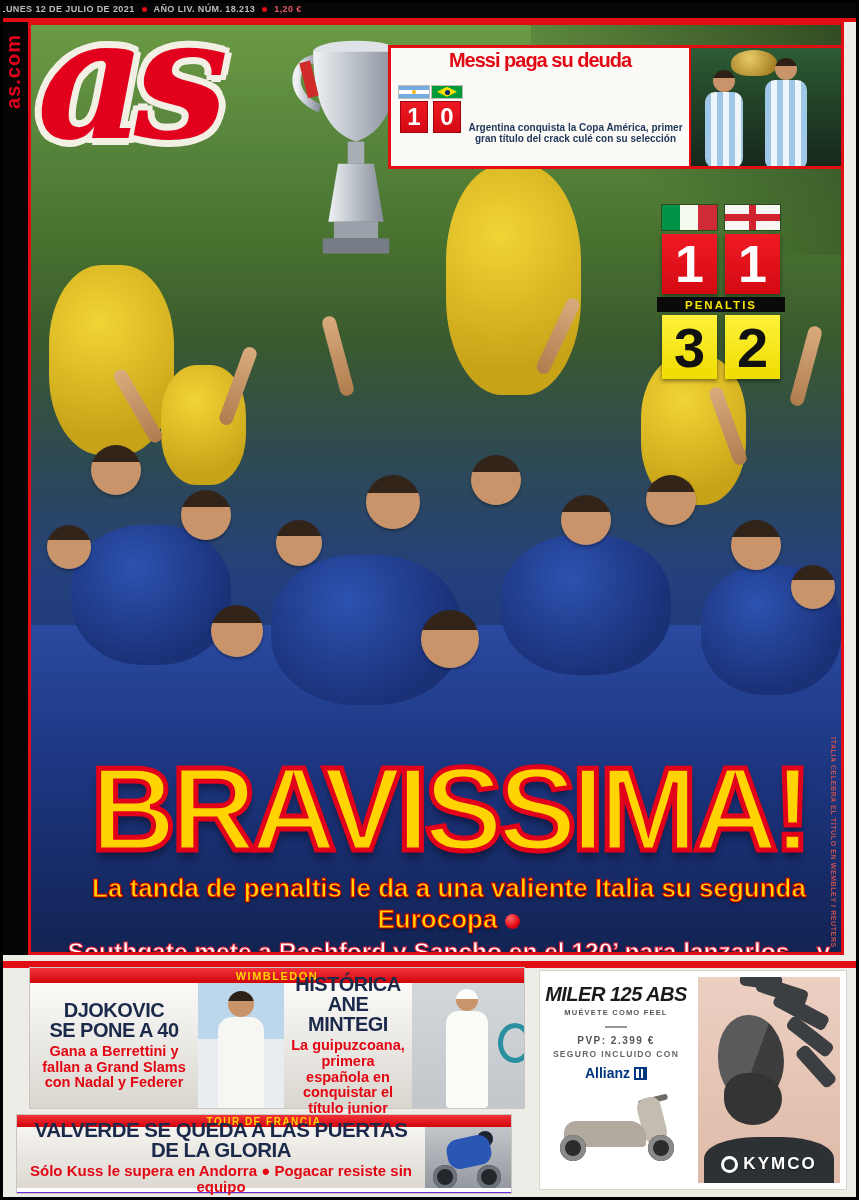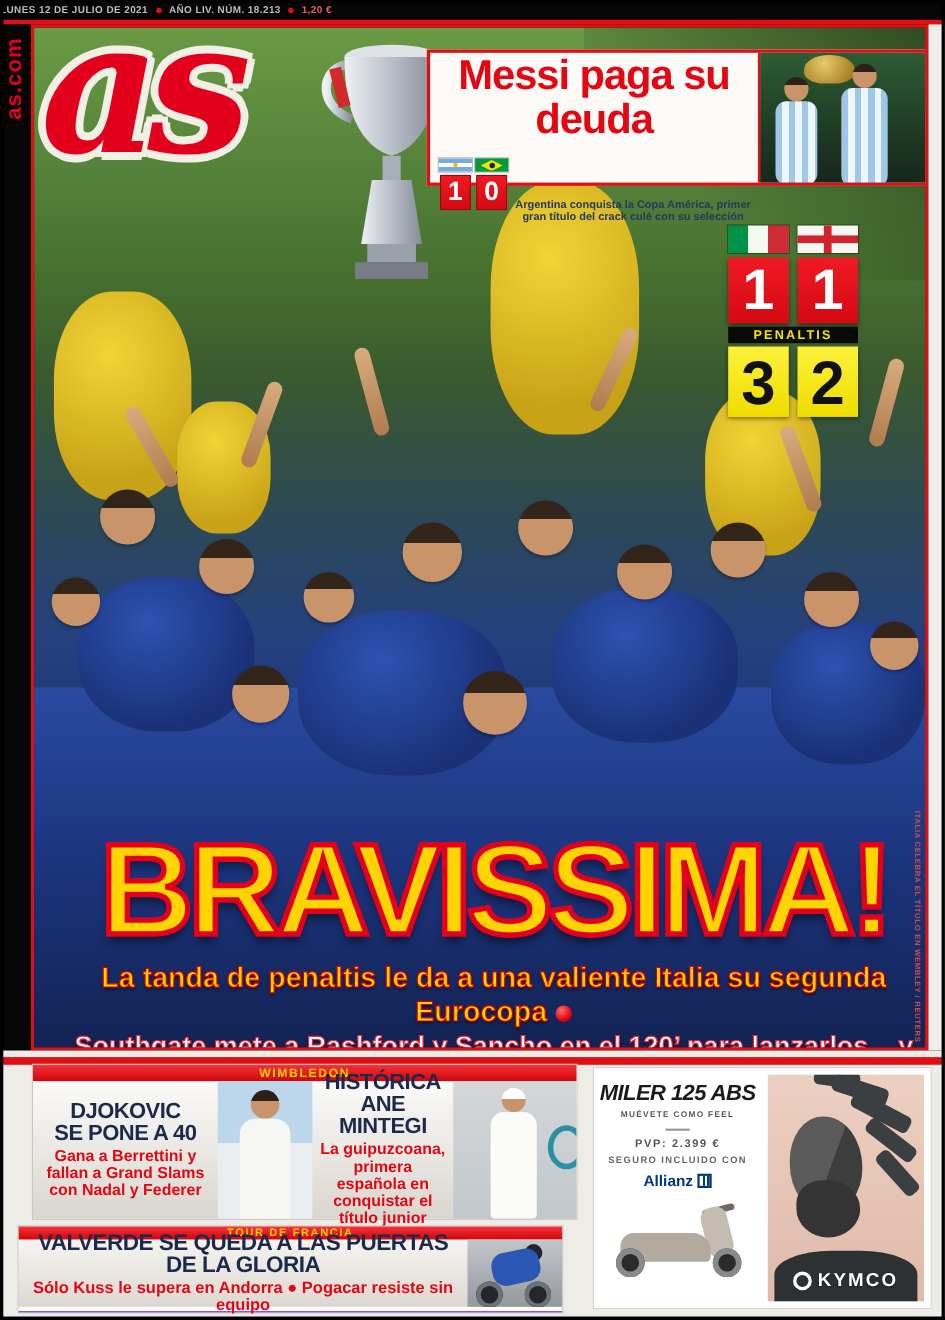--- a/index.html
+++ b/index.html
@@ -61,21 +61,21 @@
   
   .aslogo{position:absolute;left:6px;top:-30px;font-family:"DejaVu Serif",serif;font-style:italic;
           font-weight:bold;font-size:168px;line-height:1;color:#e3001c;letter-spacing:-12px;z-index:12;
           text-shadow:-5px -5px 0 #f2efe4,5px -5px 0 #f2efe4,-5px 5px 0 #f2efe4,5px 5px 0 #f2efe4,
                       -7px 0 0 #f2efe4,7px 0 0 #f2efe4,0 -7px 0 #f2efe4,0 7px 0 #f2efe4;}
 
   
   .messibox{position:absolute;left:357px;top:20px;width:456px;height:124px;background:#fbfaf6;
             border:3px solid #e10f14;box-sizing:border-box;display:flex;z-index:14;}
   .messi-main{flex:1;display:flex;flex-direction:column;padding:2px 4px;}
-  .messi-headline{color:#e30613;font-size:38px;font-weight:900;text-align:center;
+  .messi-headline{color:#e30613;font-size:20px;font-weight:900;text-align:center;
                   letter-spacing:-1px;line-height:1.05;}
   .messi-row{display:flex;align-items:center;margin-top:3px;gap:4px;}
   .ms-grid{display:grid;grid-template-columns:30px 30px;gap:3px;justify-items:center;margin-left:4px;}
   .sflag{width:30px;height:12px;box-shadow:0 0 0 1px rgba(0,0,0,.25);position:relative;}
   .flag-ar{background:linear-gradient(180deg,#74acdf 0 33%,#fff 33% 66%,#74acdf 66%);}
   .flag-ar::after{content:"";position:absolute;left:13px;top:4px;width:4px;height:4px;border-radius:50%;background:#f6b40e;}
   .flag-br{background:#009c3b;}
   .flag-br::before{content:"";position:absolute;left:5px;top:1px;width:20px;height:10px;
                    background:#fedf00;clip-path:polygon(50% 0,100% 50%,50% 100%,0 50%);}
   .flag-br::after{content:"";position:absolute;left:13px;top:4px;width:5px;height:5px;border-radius:50%;background:#002776;}
@@ -100,21 +100,21 @@
   .sb-row{display:flex;gap:8px;justify-content:center;}
   .bflag{width:55px;height:25px;position:relative;box-shadow:0 0 0 1px rgba(0,0,0,.35);}
   .flag-it{background:linear-gradient(90deg,#009246 0 33%,#f4f9f0 33% 66%,#ce2b37 66%);}
   .flag-en{background:#f6f6f2;}
   .flag-en::before{content:"";position:absolute;left:0;top:9px;width:100%;height:7px;background:#d0232e;}
   .flag-en::after{content:"";position:absolute;left:24px;top:0;width:7px;height:100%;background:#d0232e;}
   .sb-goals{margin-top:4px;}
   .sb-goal{width:55px;height:60px;background:linear-gradient(180deg,#ef1a23,#d40912);color:#fff;
            font-size:52px;font-weight:900;display:flex;align-items:center;justify-content:center;
            box-shadow:0 2px 4px rgba(0,0,0,.45);}
-  .sb-bar{margin:3px auto;width:118px;height:15px;background:#0a0a0a;color:#f6e500;font-size:11.5px;
+  .sb-bar{margin:3px auto;width:128px;height:15px;background:#0a0a0a;color:#f6e500;font-size:11.5px;
           font-weight:800;letter-spacing:2px;display:flex;align-items:center;justify-content:center;}
   .sb-pen{width:55px;height:64px;background:linear-gradient(180deg,#fdf23a,#efdc00);color:#111;
           font-size:56px;font-weight:900;display:flex;align-items:center;justify-content:center;
           box-shadow:0 2px 4px rgba(0,0,0,.45);}
 
   
   .heroblock{position:absolute;left:0;top:728px;width:100%;text-align:center;z-index:16;padding-left:13px;}
   .bravissima{font-size:118px;font-weight:900;color:#ffd400;letter-spacing:-5px;line-height:.95;
               -webkit-text-stroke:5px #e2001a;text-shadow:0 7px 8px rgba(0,0,0,.45);}
   .sub1{margin-top:8px;font-size:26px;font-weight:800;color:#ffd400;-webkit-text-stroke:1.1px #d40000;

